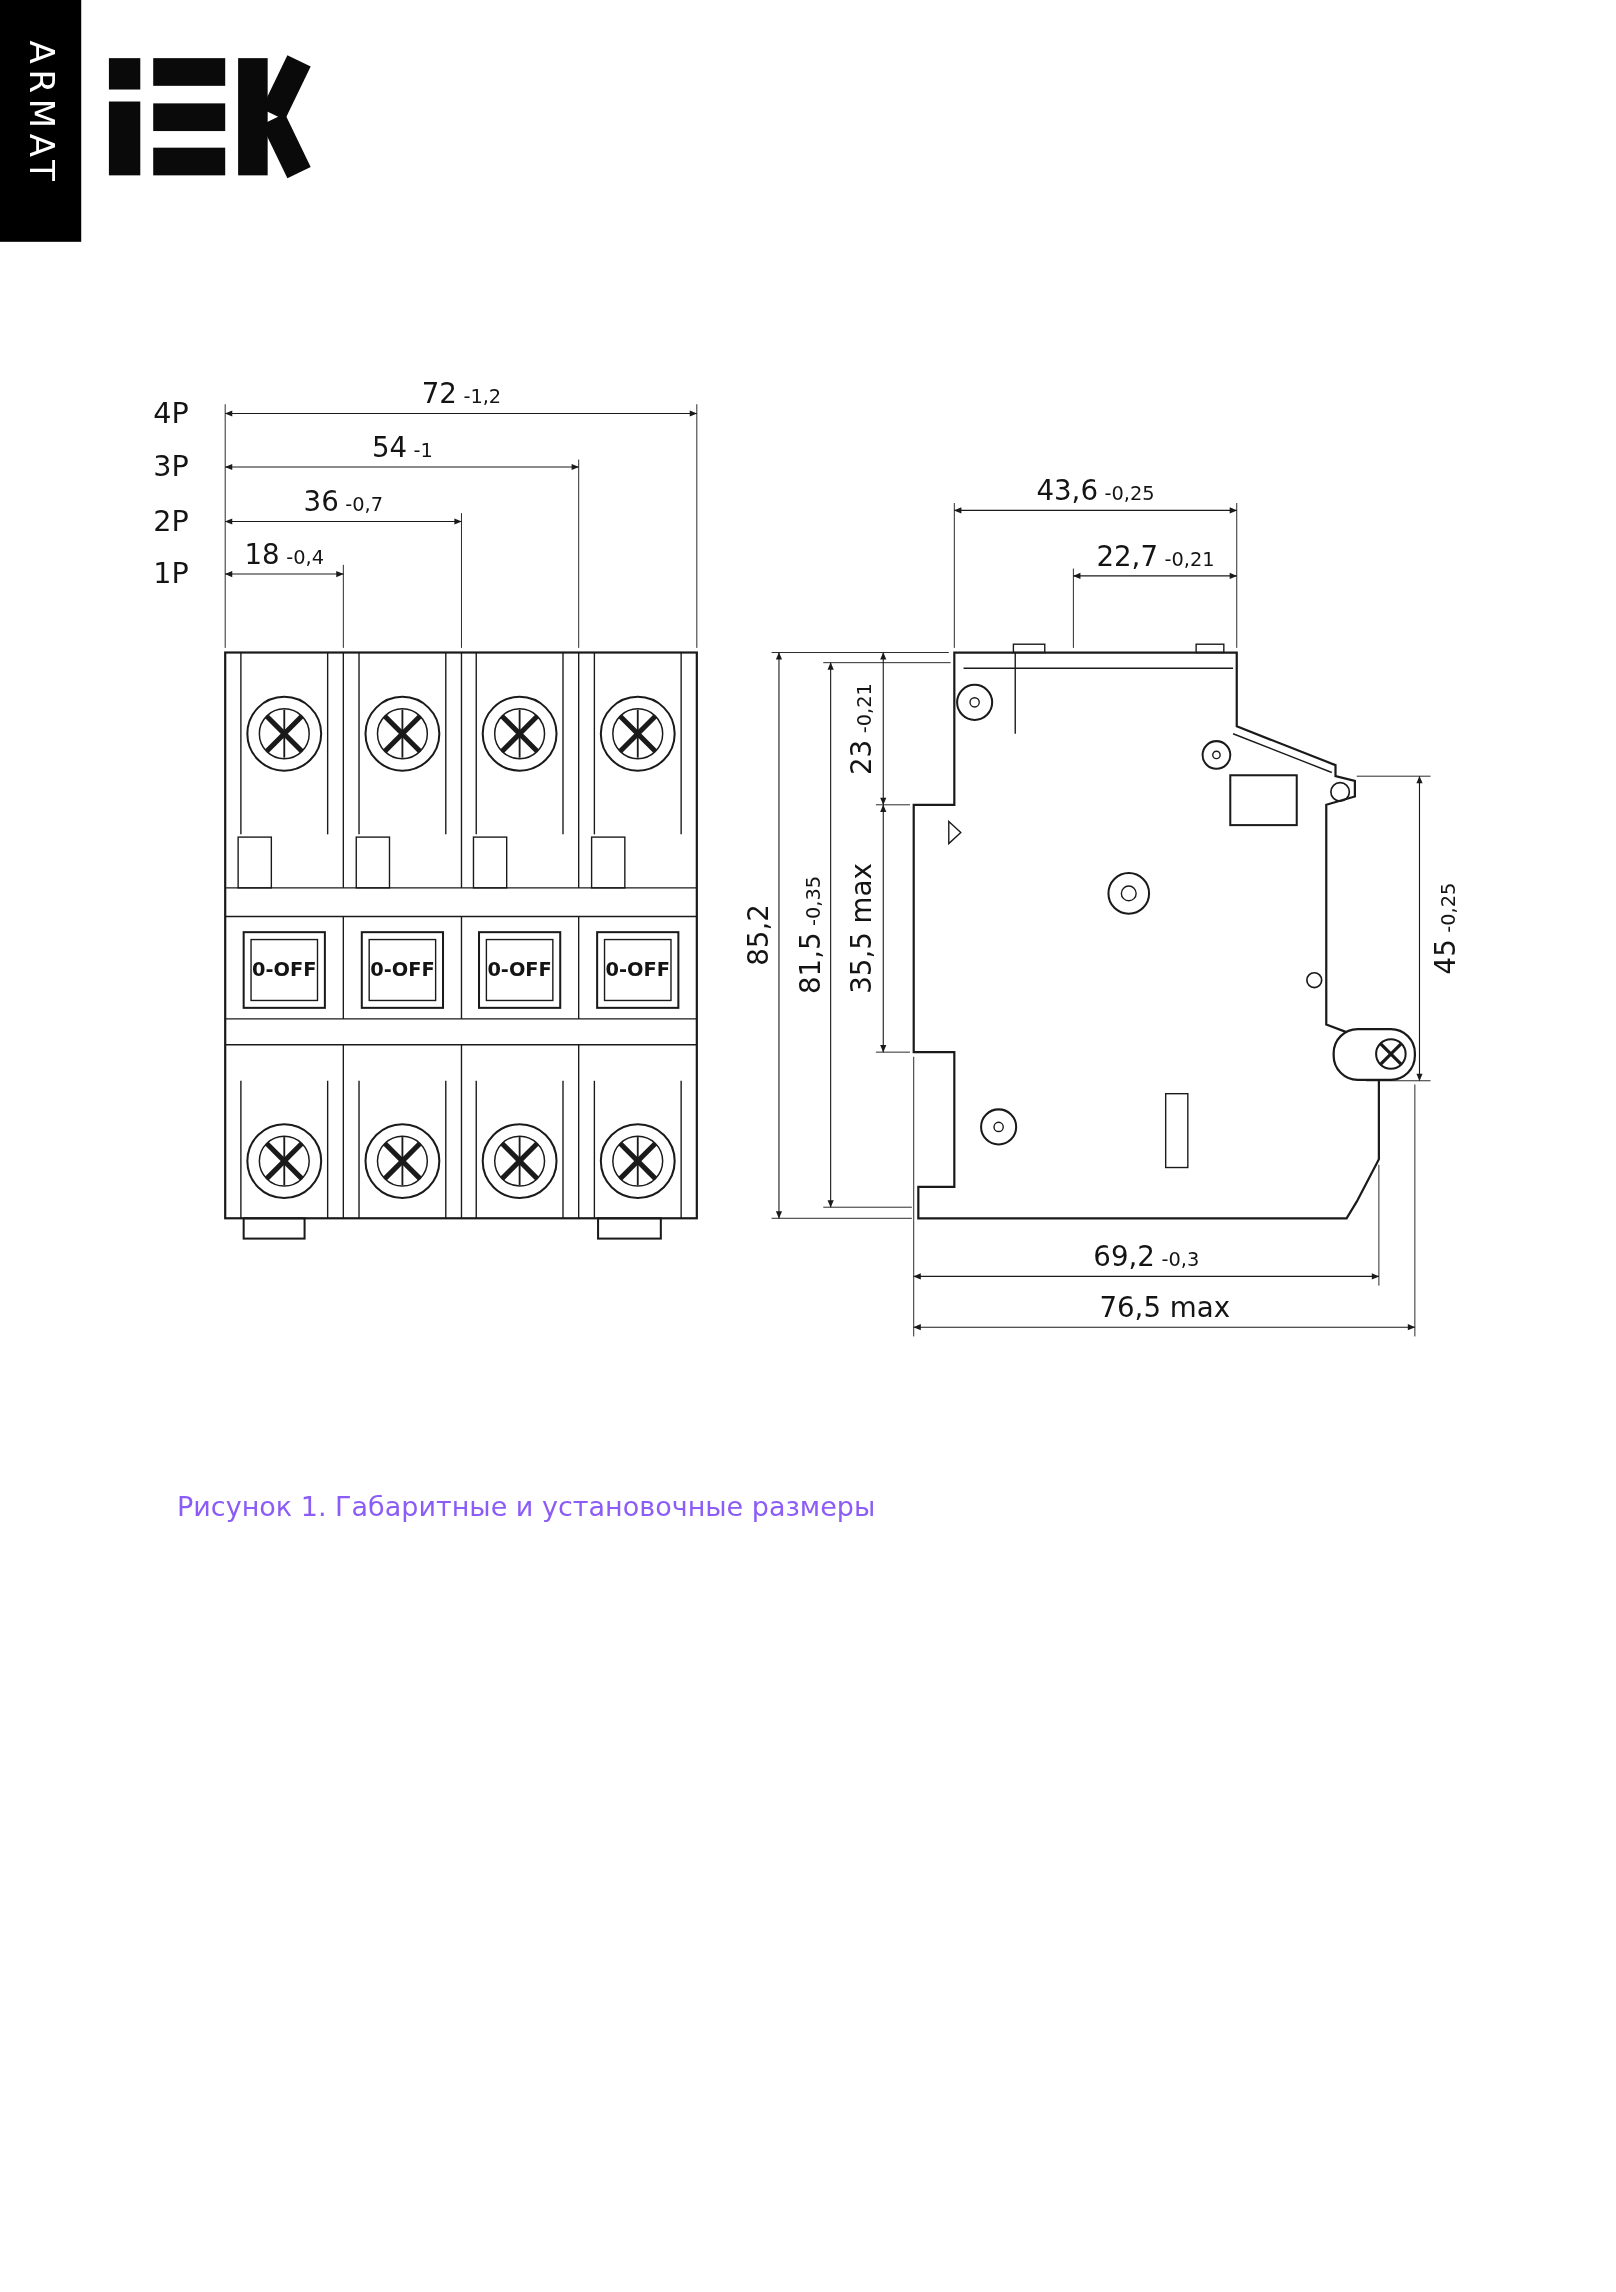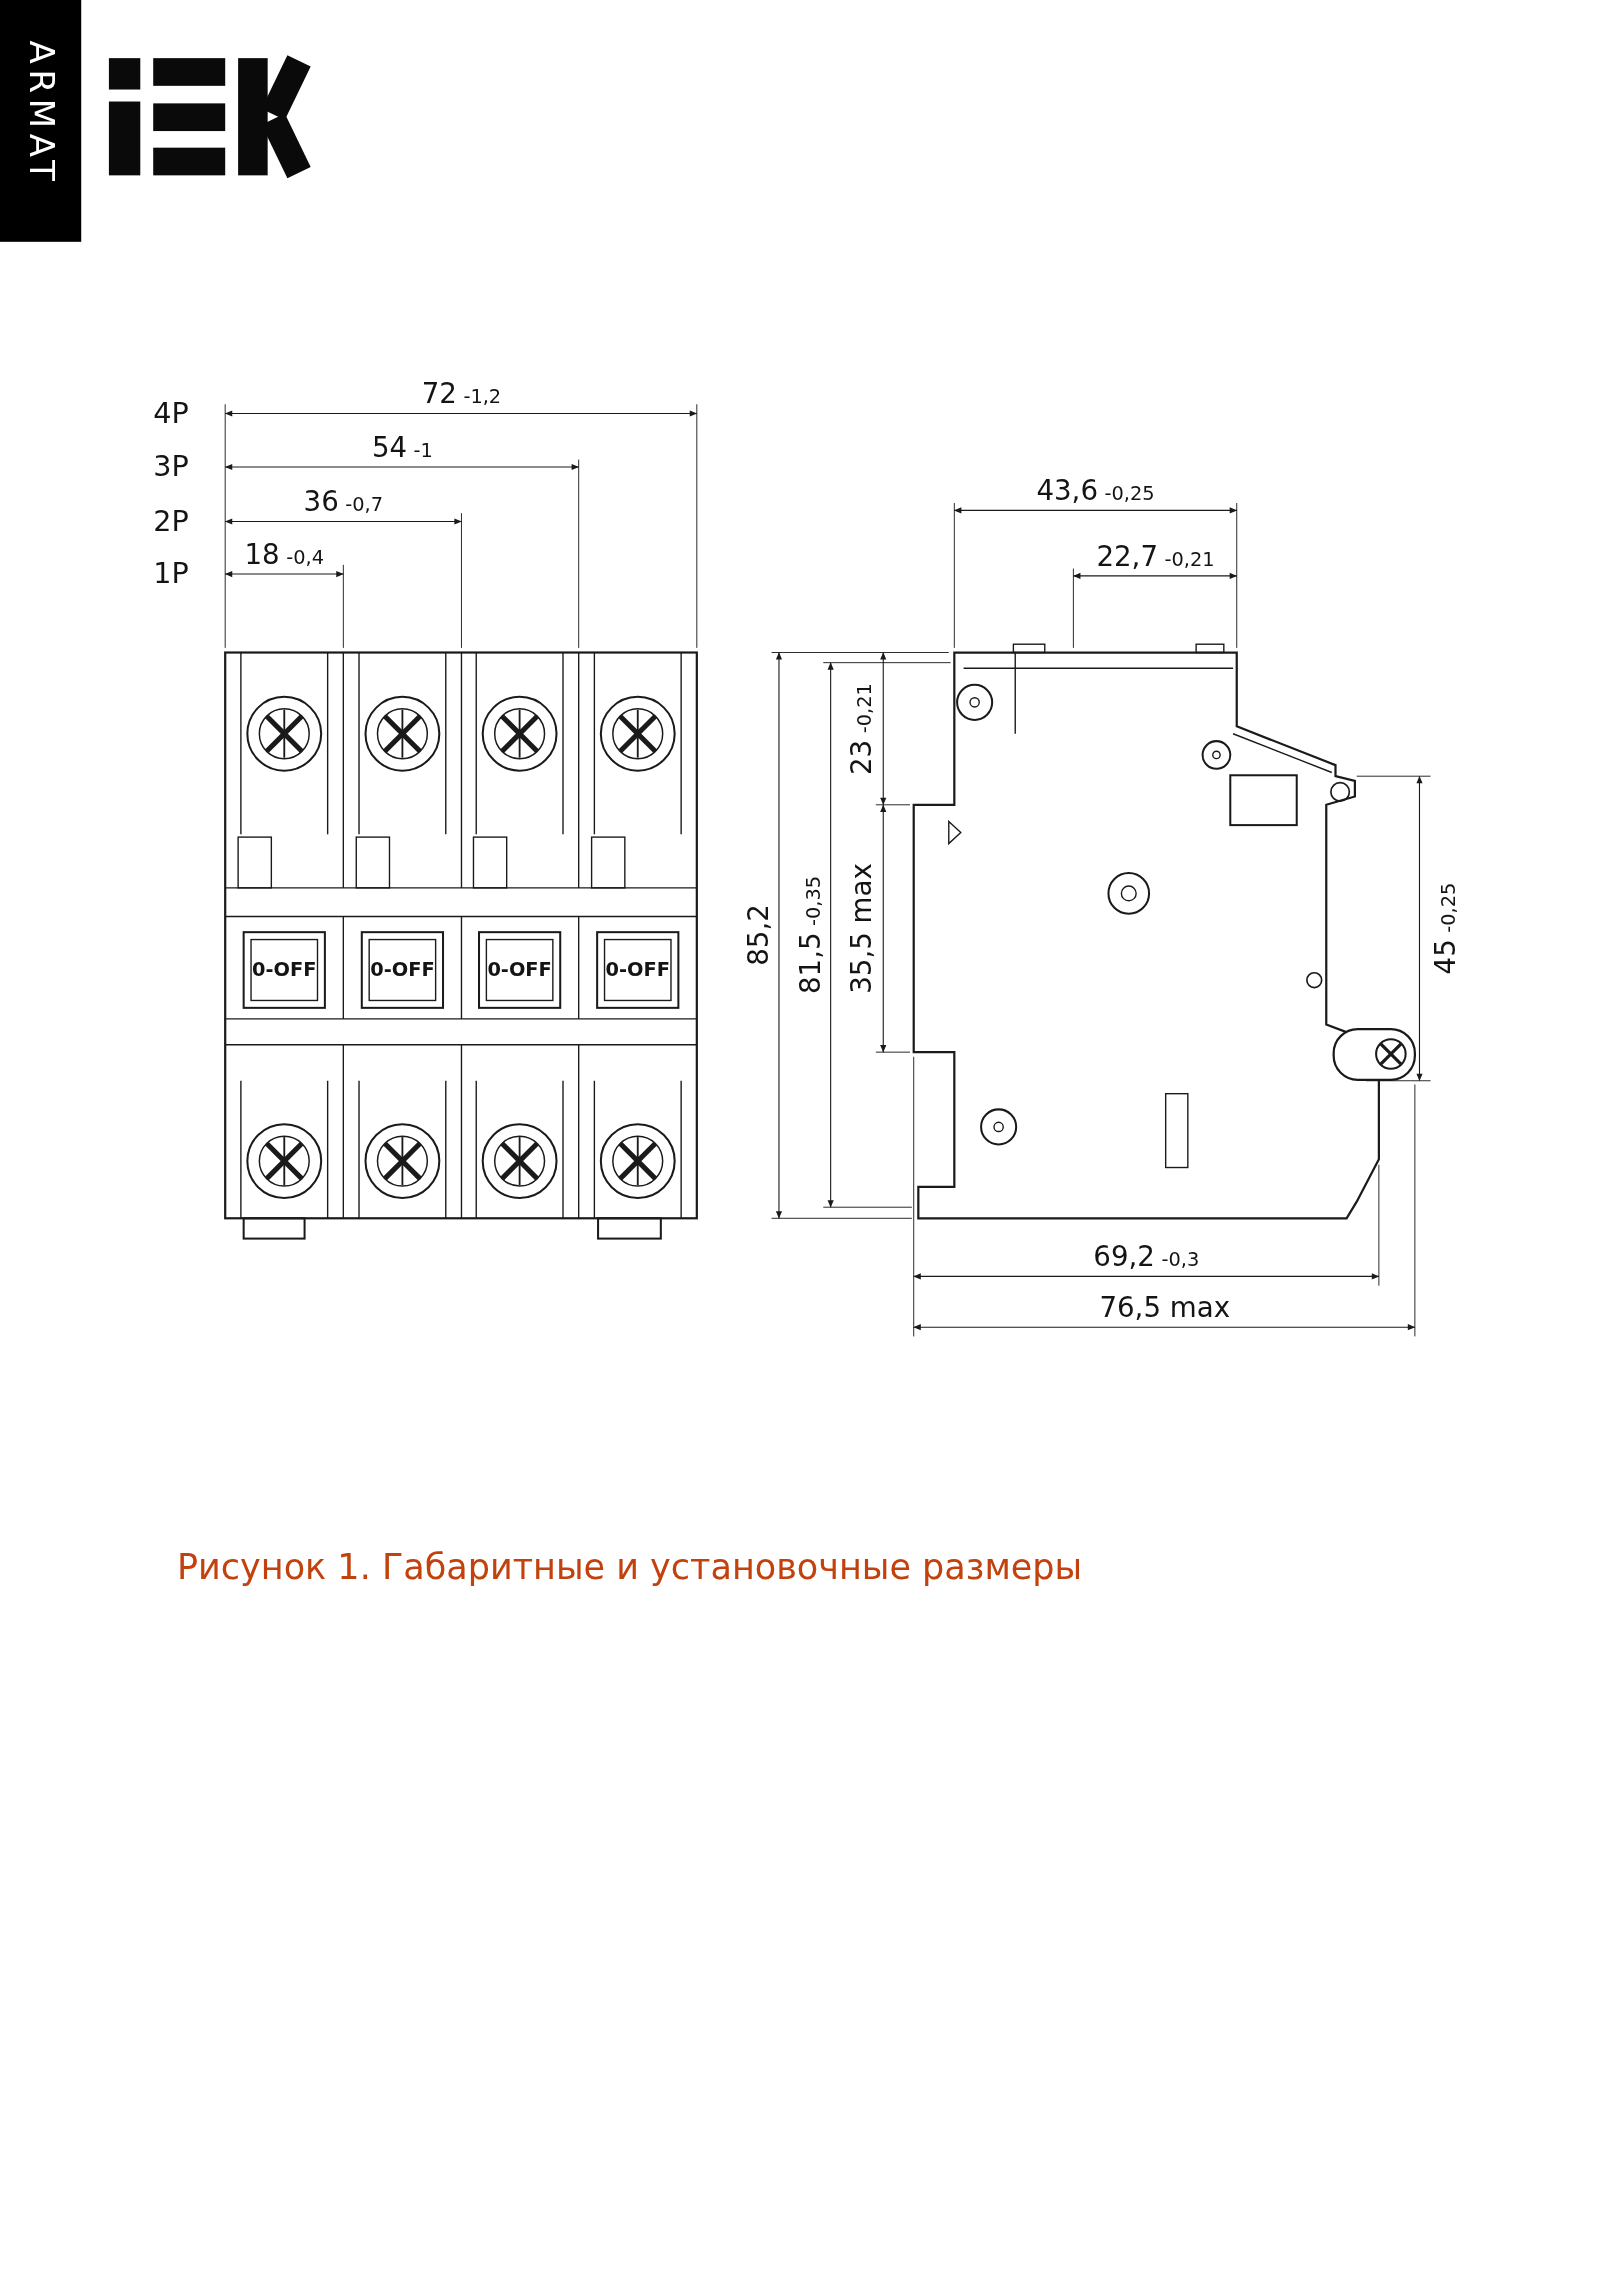--- a/index.html
+++ b/index.html
@@ -13,21 +13,21 @@
   .logo-stroke{stroke:#0a0a0a;}
   .ol{fill:#ffffff;stroke:#1a1a1a;stroke-width:2.4;}
   .t1{fill:none;stroke:#1a1a1a;stroke-width:1.5;}
   .t2{fill:none;stroke:#1a1a1a;stroke-width:2.2;}
   .ext{stroke:#1a1a1a;stroke-width:1;}
   .dim{stroke:#1a1a1a;stroke-width:1.2;fill:none;}
   .dim-text{font-size:30px;}
   .tol{font-size:21px;}
   .pole-label{font-size:31px;}
   .toggle-label{font-size:21px;font-weight:bold;}
-  .caption{position:absolute;left:177px;top:1512px;font-size:35px;color:#c2410c;}
+  .caption{position:absolute;left:177px;top:1464px;font-size:27px;color:#8b5cf6;}
 </style>
 </head>
 <body>
 
 <div class="page">
 
 <svg class="drawing" width="1617" height="1569" viewBox="0 0 1752 1700" xmlns="http://www.w3.org/2000/svg">
   <defs>
     <marker id="arrow" viewBox="0 0 12 12" refX="11.5" refY="6" markerWidth="14" markerHeight="8" markerUnits="userSpaceOnUse" orient="auto-start-reverse">
       <path d="M0,1 L12,6 L0,11 Z" fill="#1a1a1a"></path>

